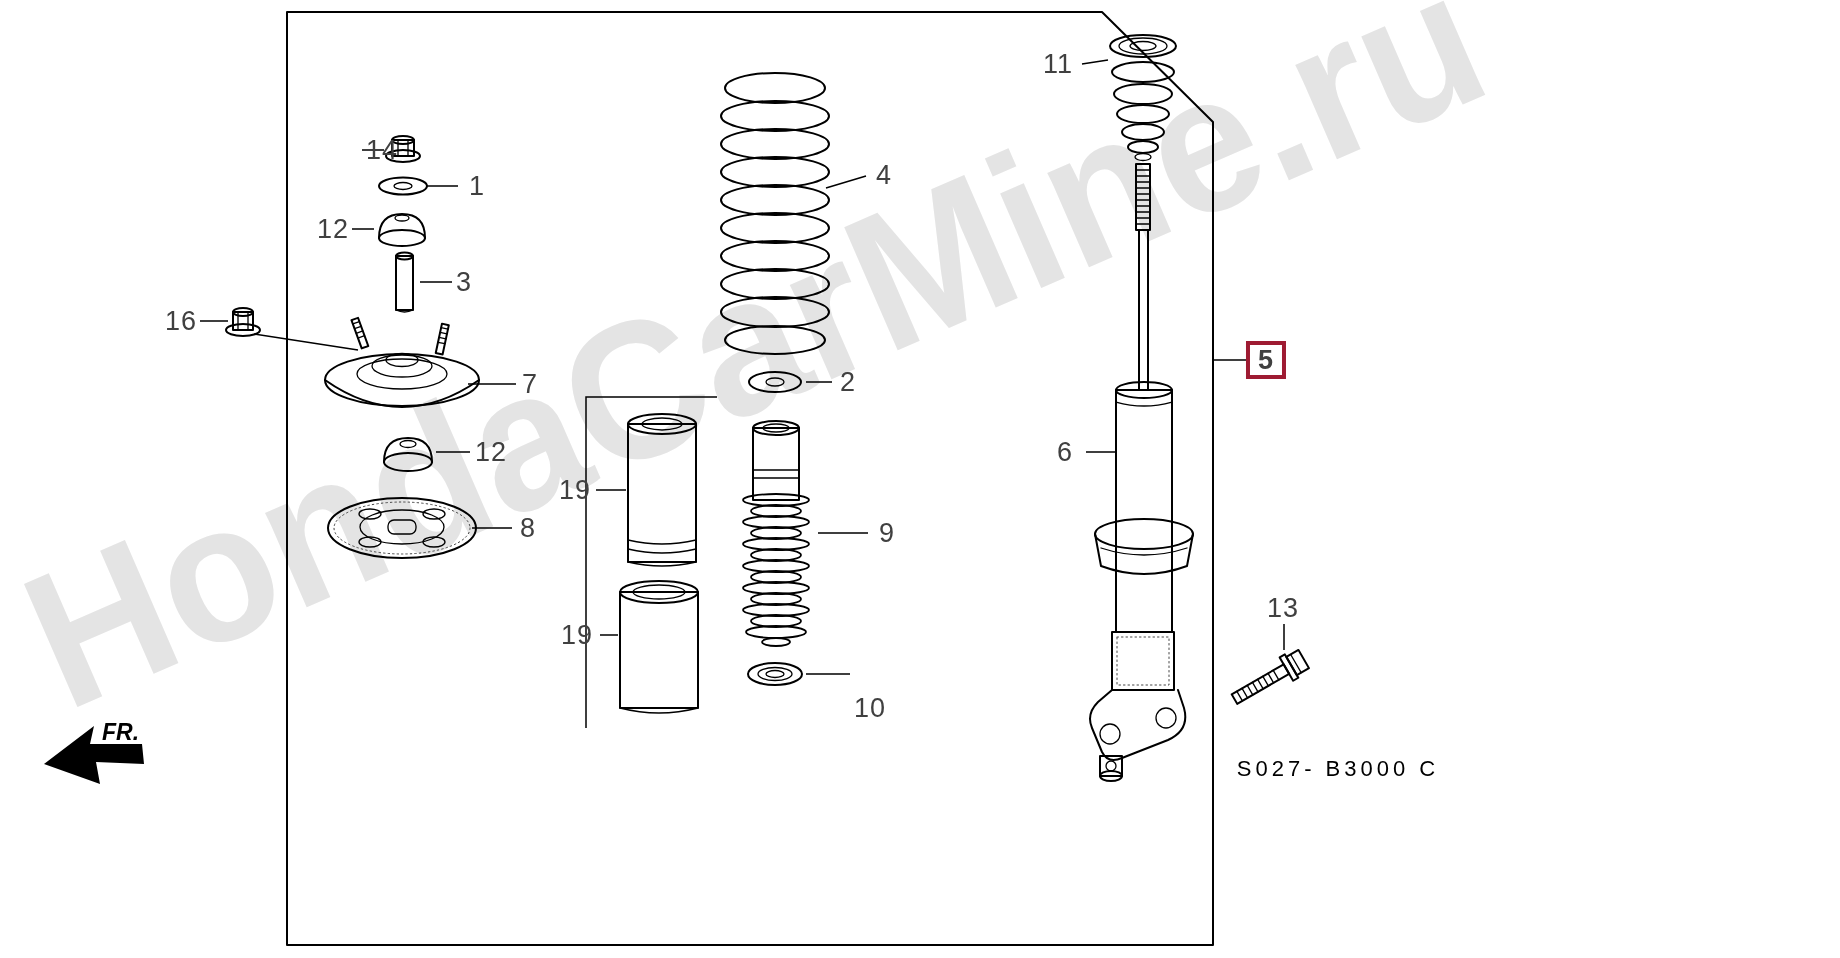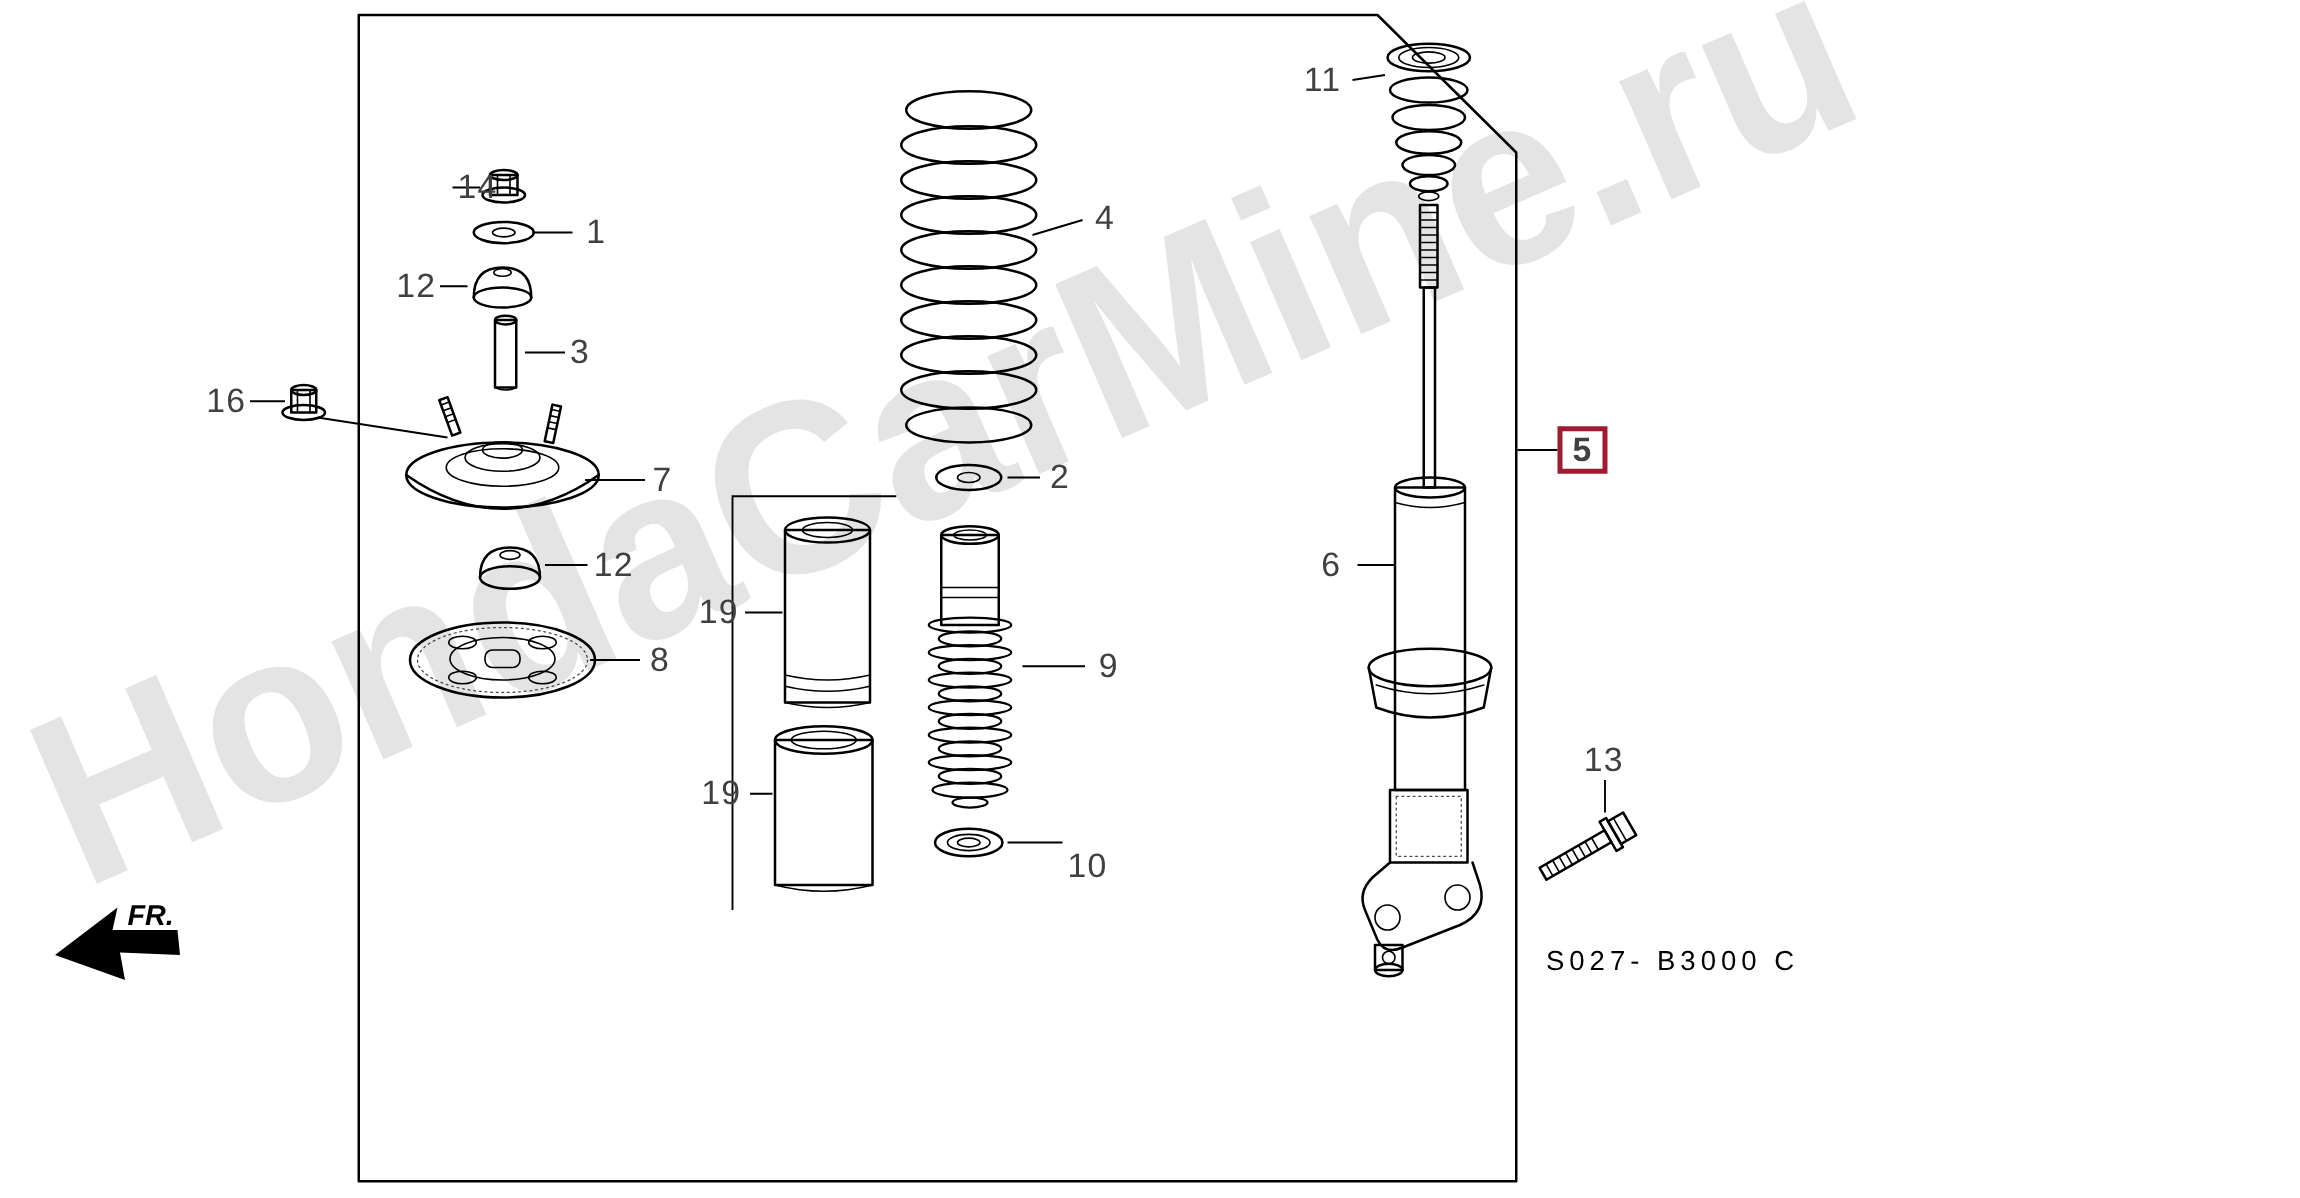--- a/index.html
+++ b/index.html
@@ -236,19 +236,19 @@
       <div class="part-label" style="left: 464px; top: 282px;">3</div>
       <div class="part-label" style="left: 181px; top: 321px;">16</div>
       <div class="part-label" style="left: 530px; top: 384px;">7</div>
       <div class="part-label" style="left: 491px; top: 452px;">12</div>
       <div class="part-label" style="left: 528px; top: 528px;">8</div>
       <div class="part-label" style="left: 884px; top: 175px;">4</div>
       <div class="part-label" style="left: 848px; top: 382px;">2</div>
       <div class="part-label" style="left: 575px; top: 490px;">19</div>
       <div class="part-label" style="left: 577px; top: 635px; text-align: center;">19</div>
       <div class="part-label" style="left: 887px; top: 533px;">9</div>
-      <div class="part-label" style="left: 870px; top: 693px;">10</div>
+      <div class="part-label" style="left: 870px; top: 708px;">10</div>
       <div class="part-label" style="left: 1058px; top: 64px;">11</div>
       <div class="part-label" style="left: 1065px; top: 452px;">6</div>
       <div class="part-label highlight" style="left: 1266px; top: 360px; border-color: rgb(158, 27, 50);">5</div>
       <div class="part-label" style="left: 1283px; top: 588px; margin-top: 20px;">13</div>
     </div>
 </div>
 
 </body></html>

